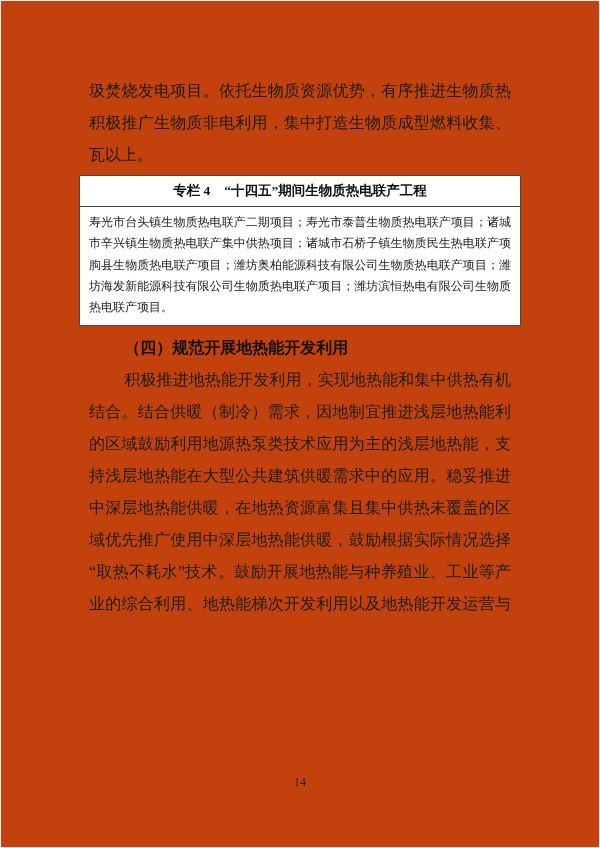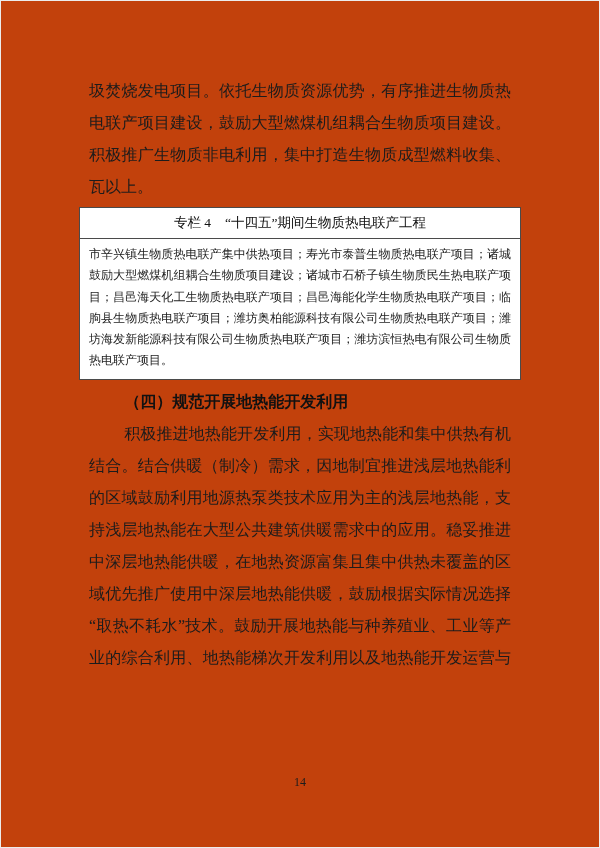--- a/index.html
+++ b/index.html
@@ -48,21 +48,21 @@
     border: 1px solid #4a4a4a;
     background: #ffffff;
   }
   .callout-header {
     display: flex;
     justify-content: center;
     align-items: center;
     height: 30px;
     border-bottom: 1px solid #4a4a4a;
     font-size: 13.5px;
-    font-weight: normal;
+    font-weight: bold;
     color: #111111;
   }
   .callout-header .title-prefix {
     margin-right: 14px;
   }
   .callout-body {
     padding: 5px 9px 7px 9px;
     font-size: 12px;
     line-height: 21.3px;
     color: #1c1c1c;
@@ -86,34 +86,32 @@
   }
 </style>
 </head>
 <body>
 
 <div class="page">
   <div class="content">
 
     <div class="body-text">
         <div class="line fill">圾焚烧发电项目。依托生物质资源优势，有序推进生物质热</div>
-        <div class="line fill">电联产项目建设，鼓励大型燃煤机组耦合生物质项目建设。</div>
         <div class="line fill">积极推广生物质非电利用，集中打造生物质成型燃料收集、</div>
         <div class="line">瓦以上。</div>
       </div>
 
     <div class="callout-box">
       <div class="callout-header">
         <span class="title-prefix">专栏 4</span>
         <span>“十四五”期间生物质热电联产工程</span>
       </div>
       <div class="callout-body">
-          <div class="line fill">市辛兴镇生物质热电联产集中供热项目；寿光市泰普生物质热电联产项目；诸城</div>
-          <div class="line fill">鼓励大型燃煤机组耦合生物质项目建设；诸城市石桥子镇生物质民生热电联产项</div>
-          <div class="line fill">目；昌邑海天化工生物质热电联产项目；昌邑海能化学生物质热电联产项目；临</div>
+          <div class="line fill">寿光市台头镇生物质热电联产二期项目；寿光市泰普生物质热电联产项目；诸城</div>
+          <div class="line fill">市辛兴镇生物质热电联产集中供热项目；诸城市石桥子镇生物质民生热电联产项</div>
           <div class="line fill">朐县生物质热电联产项目；潍坊奥柏能源科技有限公司生物质热电联产项目；潍</div>
           <div class="line fill">坊海发新能源科技有限公司生物质热电联产项目；潍坊滨恒热电有限公司生物质</div>
           <div class="line">热电联产项目。</div>
         </div>
     </div>
 
     <div class="section-heading">（四）规范开展地热能开发利用</div>
 
     <div class="body-text">
         <div class="line fill indent">积极推进地热能开发利用，实现地热能和集中供热有机</div>

